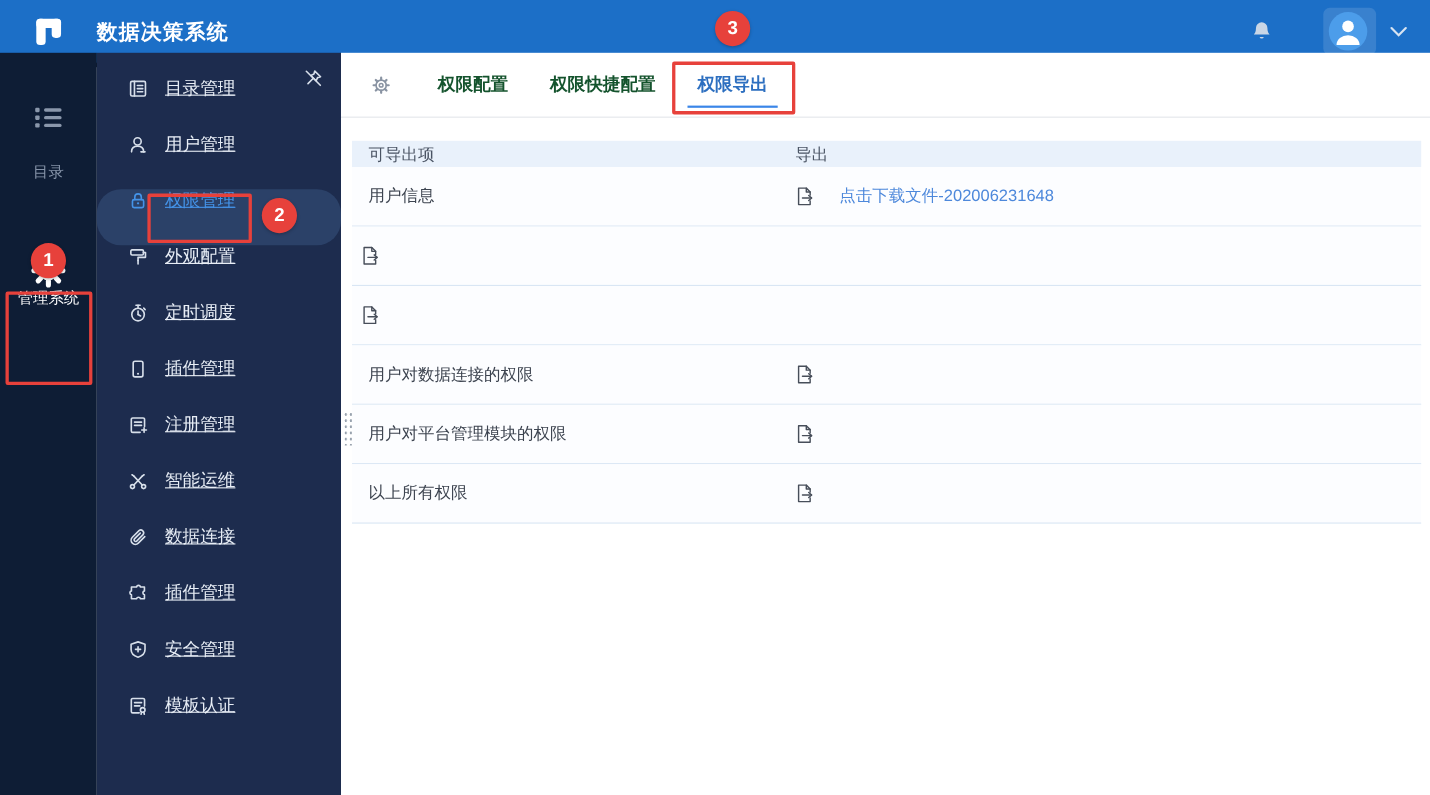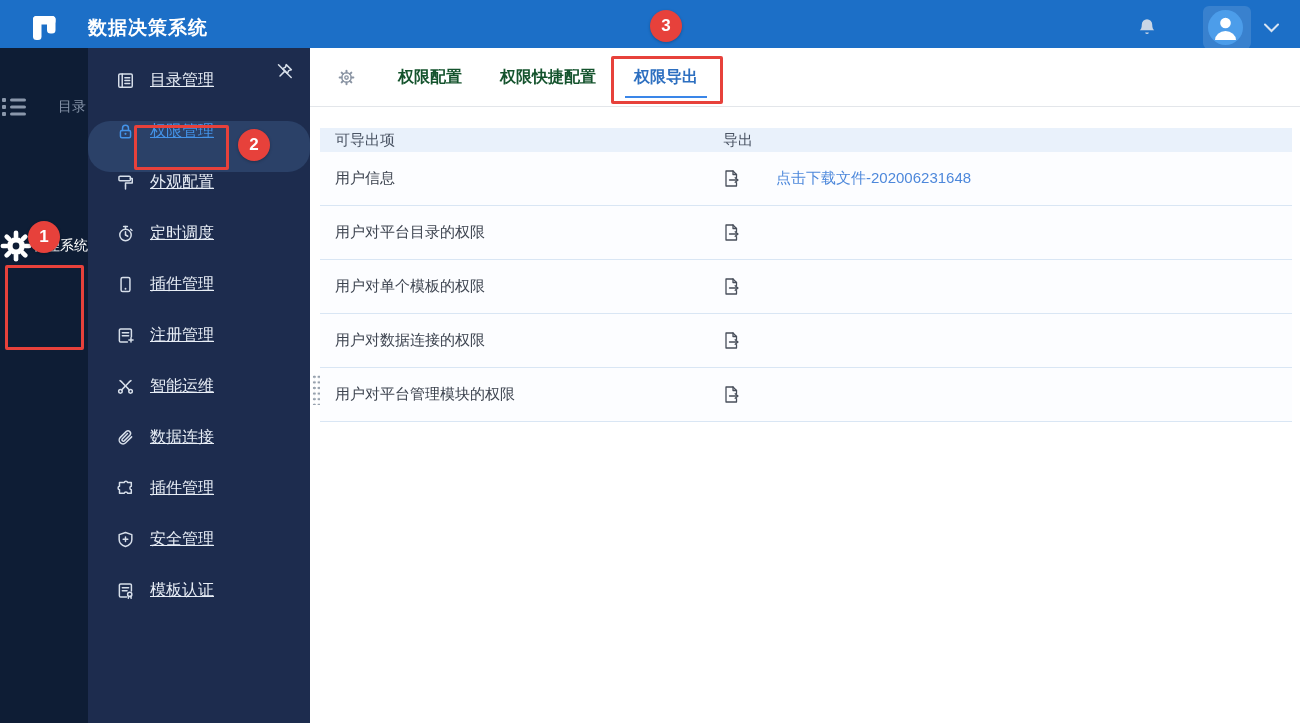--- a/index.html
+++ b/index.html
@@ -1,34 +1,34 @@
 <!DOCTYPE html>
 <html><head>
 <meta charset="utf-8">
 <style>
   * { box-sizing: border-box; }
   html,body { margin:0; padding:0; width:1300px; height:723px; overflow:hidden;
     font-family:"Liberation Sans","DejaVu Sans",sans-serif; background:#fff; }
 
   
   .topbar { position:absolute; top:0; left:0; width:1300px; height:61px;
-    background:#1C6FC7; border-bottom:6px solid #000000; display:flex; align-items:center; }
+    background:#1C6FC7; border-bottom:4px solid #000000; display:flex; align-items:center; }
   .logo { margin-left:32px; display:flex; }
   .app-title { color:#fff; font-size:19px; font-weight:bold; margin-left:30px; letter-spacing:1px; }
   .topbar-right { margin-left:auto; display:flex; align-items:center; margin-right:20px; }
   .bell { margin-right:46px; cursor:pointer; display:flex; }
   .user-pill { display:flex; align-items:center; background:rgba(255,255,255,0.13);
     border-radius:6px; padding:4px 8px 4px 5px; cursor:pointer; }
   .avatar { width:35px; height:35px; border-radius:50%; background:#4C9DEA;
     overflow:hidden; display:flex; justify-content:center; }
   .chevron { margin-left:12px; cursor:pointer; display:flex; }
 
   
   .sidebar1 { position:absolute; top:48px; left:0; width:88px; height:675px; background:#0E1D35; }
-  .s1-group { position:absolute; left:0; width:88px; display:flex; flex-direction:row;
+  .s1-group { position:absolute; left:0; width:88px; display:flex; flex-direction:column;
     align-items:center; cursor:pointer; }
   .s1-top { top:48px; gap:30px; }
   .s1-label { font-size:14px; color:#8593A8; }
   .s1-admin { top:182px; gap:0; }
   .s1-admin .s1-label { color:#fff; }
 
   
   .sidebar2 { position:absolute; top:48px; left:88px; width:222px; height:675px; background:#1D2C4E; }
   .pin { position:absolute; top:13px; right:15px; cursor:pointer; display:flex; }
   .menu { position:absolute; top:22px; left:0; width:222px; }
@@ -68,21 +68,21 @@
 
   
   .table { position:absolute; top:80px; left:10px; width:972px; }
   .thead { display:flex; height:24px; align-items:center; background:#E9F1FB;
     color:#4A5464; font-size:15px; }
   .col1 { width:395px; padding-left:15px; }
   .col2 { display:flex; align-items:center; padding-left:8px; }
   .trow { display:flex; height:54px; align-items:center; border-bottom:1px solid #D9E6F4;
     font-size:15px; color:#3D4450; background:#FCFDFF; }
   .export-btn { display:flex; cursor:pointer; color:#474E5A; }
-  .dl-link { margin-left:36px; color:#4D88DB; cursor:pointer; }
+  .dl-link { margin-left:23px; color:#4D88DB; cursor:pointer; }
 
   svg { display:block; }
 </style>
 </head>
 <body>
 
 <div class="topbar">
   <span class="logo">
     <svg width="26" height="26" viewBox="0 0 26 26" fill="#fff">
       <rect x="1" y="1" width="8.5" height="24" rx="3.5"></rect>
@@ -170,20 +170,30 @@
           <rect x="2.6" y="2.8" width="12.8" height="12.6" rx="1.2"></rect>
           <path d="M5.9 2.8 V15.4"></path>
             <path d="M8.4 6.4 H13"></path>
             <path d="M8.4 9.1 H13"></path>
             <path d="M8.4 11.8 H13"></path>
         </svg>
       </span>
       <span class="mi-label">目录管理</span>
     </div>
 
+    <div class="menu-item">
+      <span class="mi-icon">
+        <svg width="19" height="19" viewBox="0 0 18 18" fill="none" stroke="currentColor" stroke-width="1.4" stroke-linecap="round">
+          <circle cx="8.6" cy="6.2" r="3.1"></circle>
+          <path d="M3.4 15.2 c0-3.2 2.3-4.9 5.2-4.9 s5.2 1.7 5.2 4.9"></path>
+          <path d="M11.5 15.2 H15"></path>
+        </svg>
+      </span>
+      <span class="mi-label">用户管理</span>
+    </div>
 
     <div class="menu-item active">
       <span class="mi-icon">
         <svg width="19" height="19" viewBox="0 0 18 18" fill="none" stroke="currentColor" stroke-width="1.4" stroke-linecap="round">
           <rect x="4.2" y="8" width="9.6" height="6.9" rx="1.4"></rect>
           <path d="M6.2 8 V5.9 a2.8 2.8 0 0 1 5.6 0 V8"></path>
           <circle cx="9" cy="11.2" r="1" fill="currentColor" stroke="none"></circle>
         </svg>
       </span>
       <span class="mi-label">权限管理</span>
@@ -350,35 +360,33 @@
             <path d="M10 2 V5.5 H13.5"></path>
             <path d="M6.5 11 H14.6"></path>
               <path d="M12.2 8.7 L14.9 11 L12.2 13.3"></path>
           </svg>
         </span>
         <span class="dl-link">点击下载文件-202006231648</span>
       </span>
     </div>
 
     <div class="trow">
-      <span class="col1">用户对平台目录的权限</span>
-      <span class="col2">
-        <span class="export-btn">
-          <svg width="17" height="19" viewBox="0 0 17 19" fill="none" stroke="currentColor" stroke-width="1.3" stroke-linecap="round" stroke-linejoin="round">
-            <path d="M13.5 13.6 V17 H3 V2 H10 L13.5 5.5 V8.4"></path>
-            <path d="M10 2 V5.5 H13.5"></path>
-            <path d="M6.5 11 H14.6"></path>
-              <path d="M12.2 8.7 L14.9 11 L12.2 13.3"></path>
-          </svg>
-        </span>
-      </span>
-    </div>
-
-    <div class="trow">
-      <span class="col1">用户对单个模板的权限</span>
+      <span class="col2">
+        <span class="export-btn">
+          <svg width="17" height="19" viewBox="0 0 17 19" fill="none" stroke="currentColor" stroke-width="1.3" stroke-linecap="round" stroke-linejoin="round">
+            <path d="M13.5 13.6 V17 H3 V2 H10 L13.5 5.5 V8.4"></path>
+            <path d="M10 2 V5.5 H13.5"></path>
+            <path d="M6.5 11 H14.6"></path>
+              <path d="M12.2 8.7 L14.9 11 L12.2 13.3"></path>
+          </svg>
+        </span>
+      </span>
+    </div>
+
+    <div class="trow">
       <span class="col2">
         <span class="export-btn">
           <svg width="17" height="19" viewBox="0 0 17 19" fill="none" stroke="currentColor" stroke-width="1.3" stroke-linecap="round" stroke-linejoin="round">
             <path d="M13.5 13.6 V17 H3 V2 H10 L13.5 5.5 V8.4"></path>
             <path d="M10 2 V5.5 H13.5"></path>
             <path d="M6.5 11 H14.6"></path>
               <path d="M12.2 8.7 L14.9 11 L12.2 13.3"></path>
           </svg>
         </span>
       </span>
@@ -405,15 +413,28 @@
           <svg width="17" height="19" viewBox="0 0 17 19" fill="none" stroke="currentColor" stroke-width="1.3" stroke-linecap="round" stroke-linejoin="round">
             <path d="M13.5 13.6 V17 H3 V2 H10 L13.5 5.5 V8.4"></path>
             <path d="M10 2 V5.5 H13.5"></path>
             <path d="M6.5 11 H14.6"></path>
               <path d="M12.2 8.7 L14.9 11 L12.2 13.3"></path>
           </svg>
         </span>
       </span>
     </div>
 
+    <div class="trow">
+      <span class="col1">以上所有权限</span>
+      <span class="col2">
+        <span class="export-btn">
+          <svg width="17" height="19" viewBox="0 0 17 19" fill="none" stroke="currentColor" stroke-width="1.3" stroke-linecap="round" stroke-linejoin="round">
+            <path d="M13.5 13.6 V17 H3 V2 H10 L13.5 5.5 V8.4"></path>
+            <path d="M10 2 V5.5 H13.5"></path>
+            <path d="M6.5 11 H14.6"></path>
+              <path d="M12.2 8.7 L14.9 11 L12.2 13.3"></path>
+          </svg>
+        </span>
+      </span>
+    </div>
 
   </div>
 </div>
 
 </body></html>

